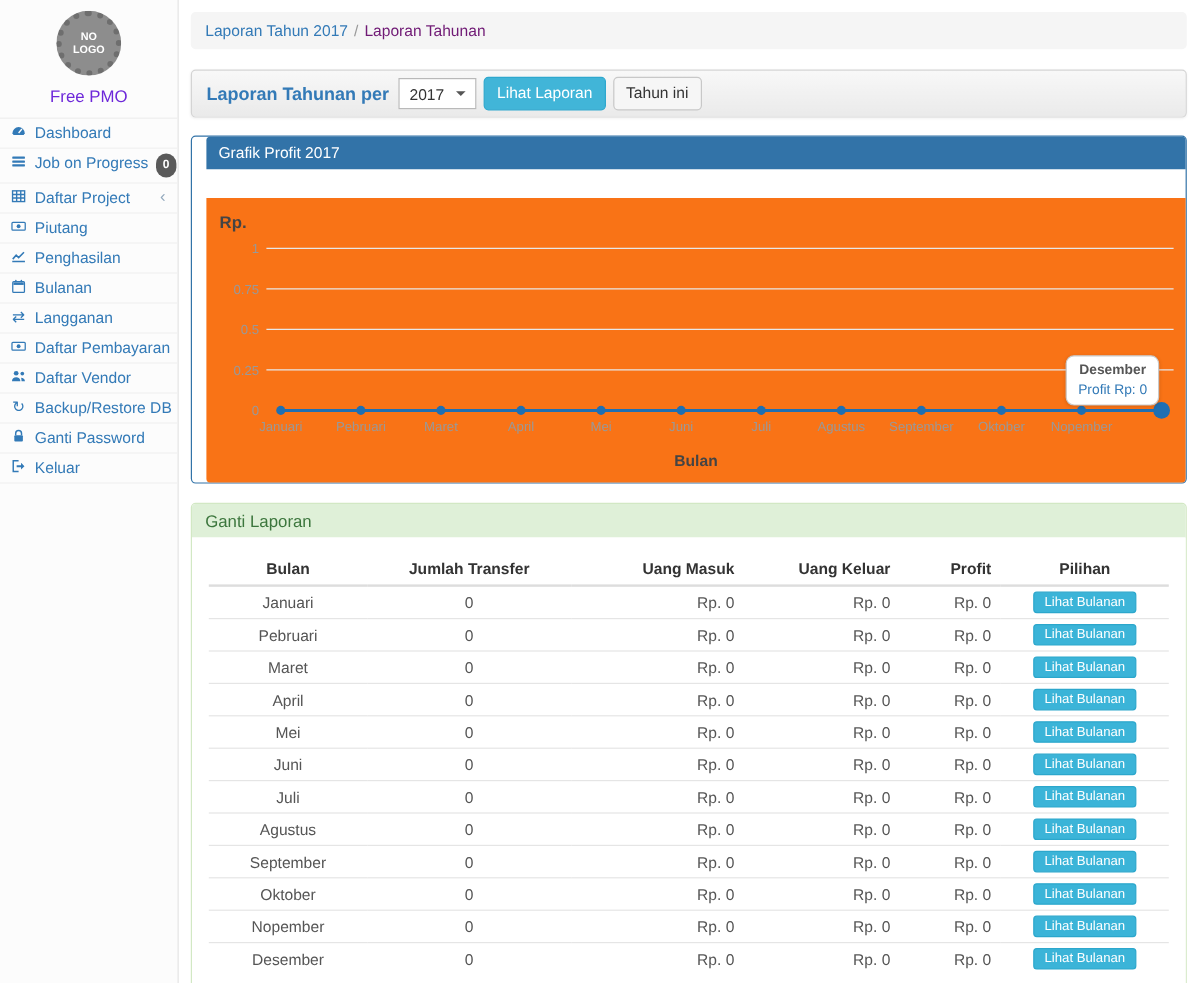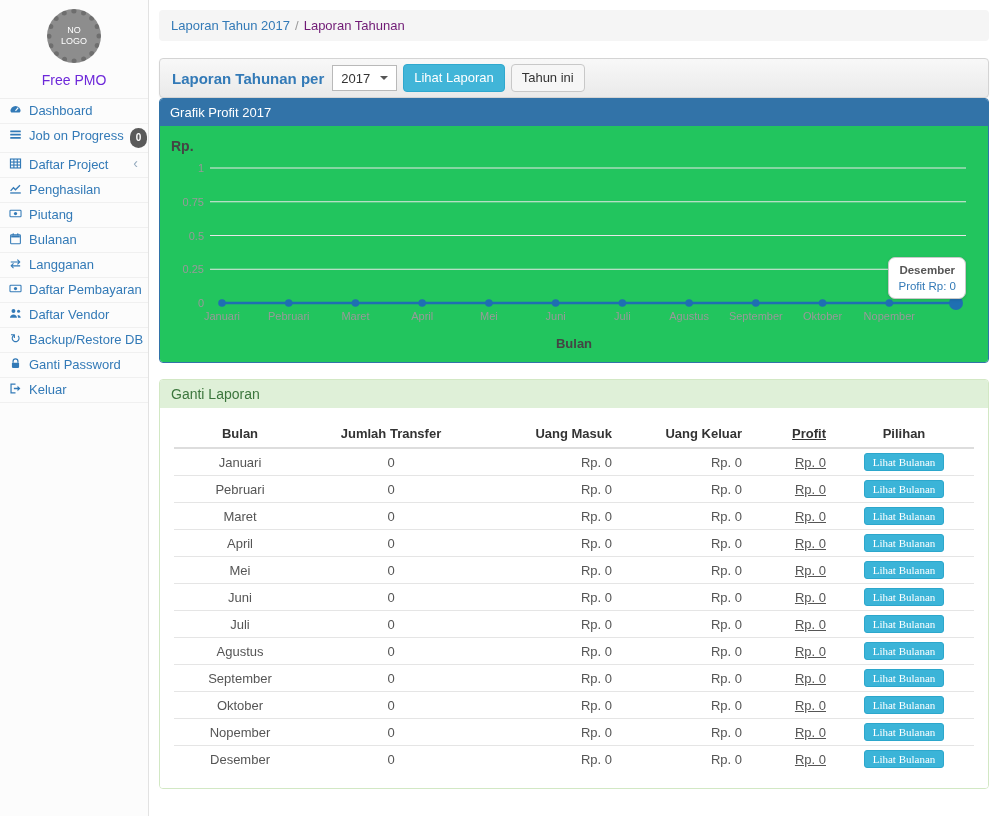--- a/index.html
+++ b/index.html
@@ -4,81 +4,81 @@
 <style>
   * { box-sizing: border-box; }
   body { margin:0; background:#fff; font-family:"Liberation Sans", sans-serif; color:#333; }
   .page { display:flex; min-height:786px; width:1000px; }
 
   
   .sidebar { width:149px; flex:0 0 149px; background:#fcfcfc; border-right:1px solid #e2e2e2; }
   .brand { padding:9px 0 10px; text-align:center; border-bottom:1px solid #eee; }
   .logo { width:54px; height:54px; margin:0 auto; border-radius:50%; background:#8d8d8d;
           border:5px dotted #6e6e6e; display:flex; align-items:center; justify-content:center;
-          color:#fff; font-size:9px; font-weight:normal; line-height:1.25; }
+          color:#fff; font-size:9px; font-weight:bold; line-height:1.25; }
   .logo span { width:32px; display:inline-block; }
   .brand-name { margin-top:9px; color:#6d28d9; font-size:14px; }
   .menu { display:block; }
   .side-item { display:flex; align-items:flex-start; gap:6px; padding:4px 8px; border-bottom:1px solid #f0f0f0;
                color:#337ab7; font-size:13px; text-decoration:none; line-height:16px; cursor:pointer; }
   .sicon { width:15px; flex:0 0 15px; display:inline-flex; justify-content:center; color:#337ab7; }
   .sicon svg { width:13px; height:13px; }
   .uico { font-size:13px; line-height:13px; }
   .slabel { flex:1 1 auto; white-space:nowrap; }
   .badge { background:#5a5a5a; color:#fff; font-size:10px; font-weight:bold; padding:2px 6px; border-radius:9px; }
   .chev { color:#93a9bd; font-size:14px; line-height:12px; padding-right:2px; }
 
   
   .main { flex:1 1 auto; min-width:0; padding:10px 11px 11px 10px; background:#fff; }
   .breadcrumb { background:#f5f5f5; border-radius:4px; padding:8px 12px; font-size:13px; margin:0 0 17px; }
   .breadcrumb a { color:#337ab7; text-decoration:none; cursor:pointer; }
   .breadcrumb .sep { color:#999; margin:0 5px; }
   .breadcrumb .current { color:#701a75; }
 
   .filterbar { background:linear-gradient(#f8f8f8,#eaeaea); border:1px solid #d4d4d4; border-radius:4px;
-               padding:5px 8px; display:flex; align-items:center; gap:6px; 
+               padding:5px 8px; display:flex; align-items:center; gap:6px; margin-bottom:15px;
                box-shadow:0 1px 2px rgba(0,0,0,.05); }
   .filter-label { color:#337ab7; font-weight:bold; font-size:15px; margin:0 2px 0 4px; }
   .year-select { background:#fff; border:1px solid #b9b9b9; height:26px; padding:3px 8px;
                  display:inline-flex; align-items:center; gap:10px; font-size:13px; color:#333; cursor:pointer; }
   .caret { width:0; height:0; border-left:4px solid transparent; border-right:4px solid transparent; border-top:4px solid #555; }
   .btn { font-size:13px; padding:4px 10px; border-radius:4px; border:1px solid; cursor:pointer; line-height:1.4;
          font-family:"Liberation Sans", sans-serif; }
   .btn-info { background:#41b5d8; border-color:#2fa8ce; color:#fff; }
   .btn-default { background:#f6f6f6; border-color:#c8c8c8; color:#333; }
 
   .panel { border-radius:4px; margin-bottom:16px; }
-  .panel-primary { border:1px solid #3273a8; }
+  .panel-primary { border:1px solid #3273a8;padding-left:12px; }
   .ph-primary { background:#3273a8; color:#fff; font-size:13px; padding:6px 10px; border-radius:3px 3px 0 0; }
-  .chart-body { position:relative; background:#22c55e; padding:10px 6px 6px; border-radius:0 0 3px 3px; }
+  .chart-body { position:relative; background:#f97316; padding:10px 6px 6px; border-radius:0 0 3px 3px;margin-top:24px; }
   .ylabel { font-weight:bold; color:#444; font-size:14px; margin:2px 0 0 5px; }
   .xlabel { text-align:center; font-weight:bold; color:#444; font-size:13px; margin:0 0 5px; }
   .chart-svg-wrap { width:814px; }
   .tooltip { position:absolute; right:22px; top:131px; background:#fff; border:1px solid #c9c9c9; border-radius:7px;
              padding:6px 9px; text-align:center; box-shadow:0 1px 3px rgba(0,0,0,.12); }
   .tooltip .t1 { font-weight:bold; color:#555; font-size:11.5px; }
   .tooltip .t2 { color:#337ab7; font-size:11.5px; margin-top:4px; white-space:nowrap; }
 
   .panel-success { border:1px solid #d2e8c4; }
   .ph-success { background:#dff0d8; color:#3c763d; font-size:14px; padding:6px 11px; border-radius:3px 3px 0 0; }
   .report-body { background:#fff; padding:12px 14px 16px; border-radius:0 0 3px 3px; }
 
   table { width:100%; border-collapse:collapse; font-size:13px; color:#555; }
   th { color:#333; font-weight:bold; padding:6px 8px; border-bottom:2px solid #ddd; }
   td { padding:4px 8px; border-top:1px solid #e5e5e5; }
   tbody tr:first-child td { border-top:none; }
   th:nth-child(1), td:nth-child(1) { text-align:center; width:132px; }
   th:nth-child(2), td:nth-child(2) { text-align:center; width:170px; }
   th:nth-child(3), td:nth-child(3) { text-align:right;  width:144px; }
   th:nth-child(4), td:nth-child(4) { text-align:right;  width:130px; }
-  th:nth-child(5), td:nth-child(5) { text-align:right;  width:84px;text-decoration:underline;  }
+  th:nth-child(5), td:nth-child(5) { text-align:right;  width:84px;  }
   th:nth-child(6), td:nth-child(6) { text-align:center; }
   tr.total td { font-weight:bold; }
   .btn-small { background:#3bb4d8; border:1px solid #2ca7cc; color:#fff; font-size:11px; padding:2px 8px;
-               border-radius:3px; cursor:pointer; font-family:Liberation Serif, serif; }
+               border-radius:3px; cursor:pointer; font-family:Liberation Sans, sans-serif; }
 </style>
 </head>
 <body>
 
 <div class="page">
 
   <aside class="sidebar">
     <div class="brand">
       <div class="logo">
           <span>NO LOGO</span>
@@ -114,35 +114,35 @@
               <line x1="1.8" y1="9.9" x2="14.2" y2="9.9"></line>
               <line x1="6" y1="2.5" x2="6" y2="13.5"></line>
               <line x1="10.2" y1="2.5" x2="10.2" y2="13.5"></line>
             </svg>
           </span>
           <span class="slabel">Daftar Project</span>
           <span class="chev">‹</span>
         </a>
         <a class="side-item">
           <span class="sicon">
+            <svg viewBox="0 0 16 16">
+              <rect x="1.2" y="4" width="13.6" height="8" rx="1" fill="none" stroke="currentColor" stroke-width="1.3"></rect>
+              <circle cx="8" cy="8" r="2" fill="currentColor"></circle>
+            </svg>
+          </span>
+          <span class="slabel">Piutang</span>
+        </a>
+        <a class="side-item">
+          <span class="sicon">
             <svg viewBox="0 0 16 16" fill="none" stroke="currentColor" stroke-width="1.6">
               <path d="M1.5 13.5h13"></path>
               <path d="M2 11l3.5-4 2.5 2.5L13.5 4"></path>
             </svg>
           </span>
           <span class="slabel">Penghasilan</span>
-        </a>
-        <a class="side-item">
-          <span class="sicon">
-            <svg viewBox="0 0 16 16">
-              <rect x="1.2" y="4" width="13.6" height="8" rx="1" fill="none" stroke="currentColor" stroke-width="1.3"></rect>
-              <circle cx="8" cy="8" r="2" fill="currentColor"></circle>
-            </svg>
-          </span>
-          <span class="slabel">Piutang</span>
         </a>
         <a class="side-item">
           <span class="sicon">
             <svg viewBox="0 0 16 16">
               <rect x="2" y="3.4" width="12" height="11" rx="1" fill="none" stroke="currentColor" stroke-width="1.3"></rect>
               <rect x="2.7" y="4.1" width="10.6" height="2.6" fill="currentColor"></rect>
               <rect x="4.4" y="1.5" width="1.6" height="2.6" rx="0.8" fill="currentColor"></rect>
               <rect x="10" y="1.5" width="1.6" height="2.6" rx="0.8" fill="currentColor"></rect>
             </svg>
           </span>

